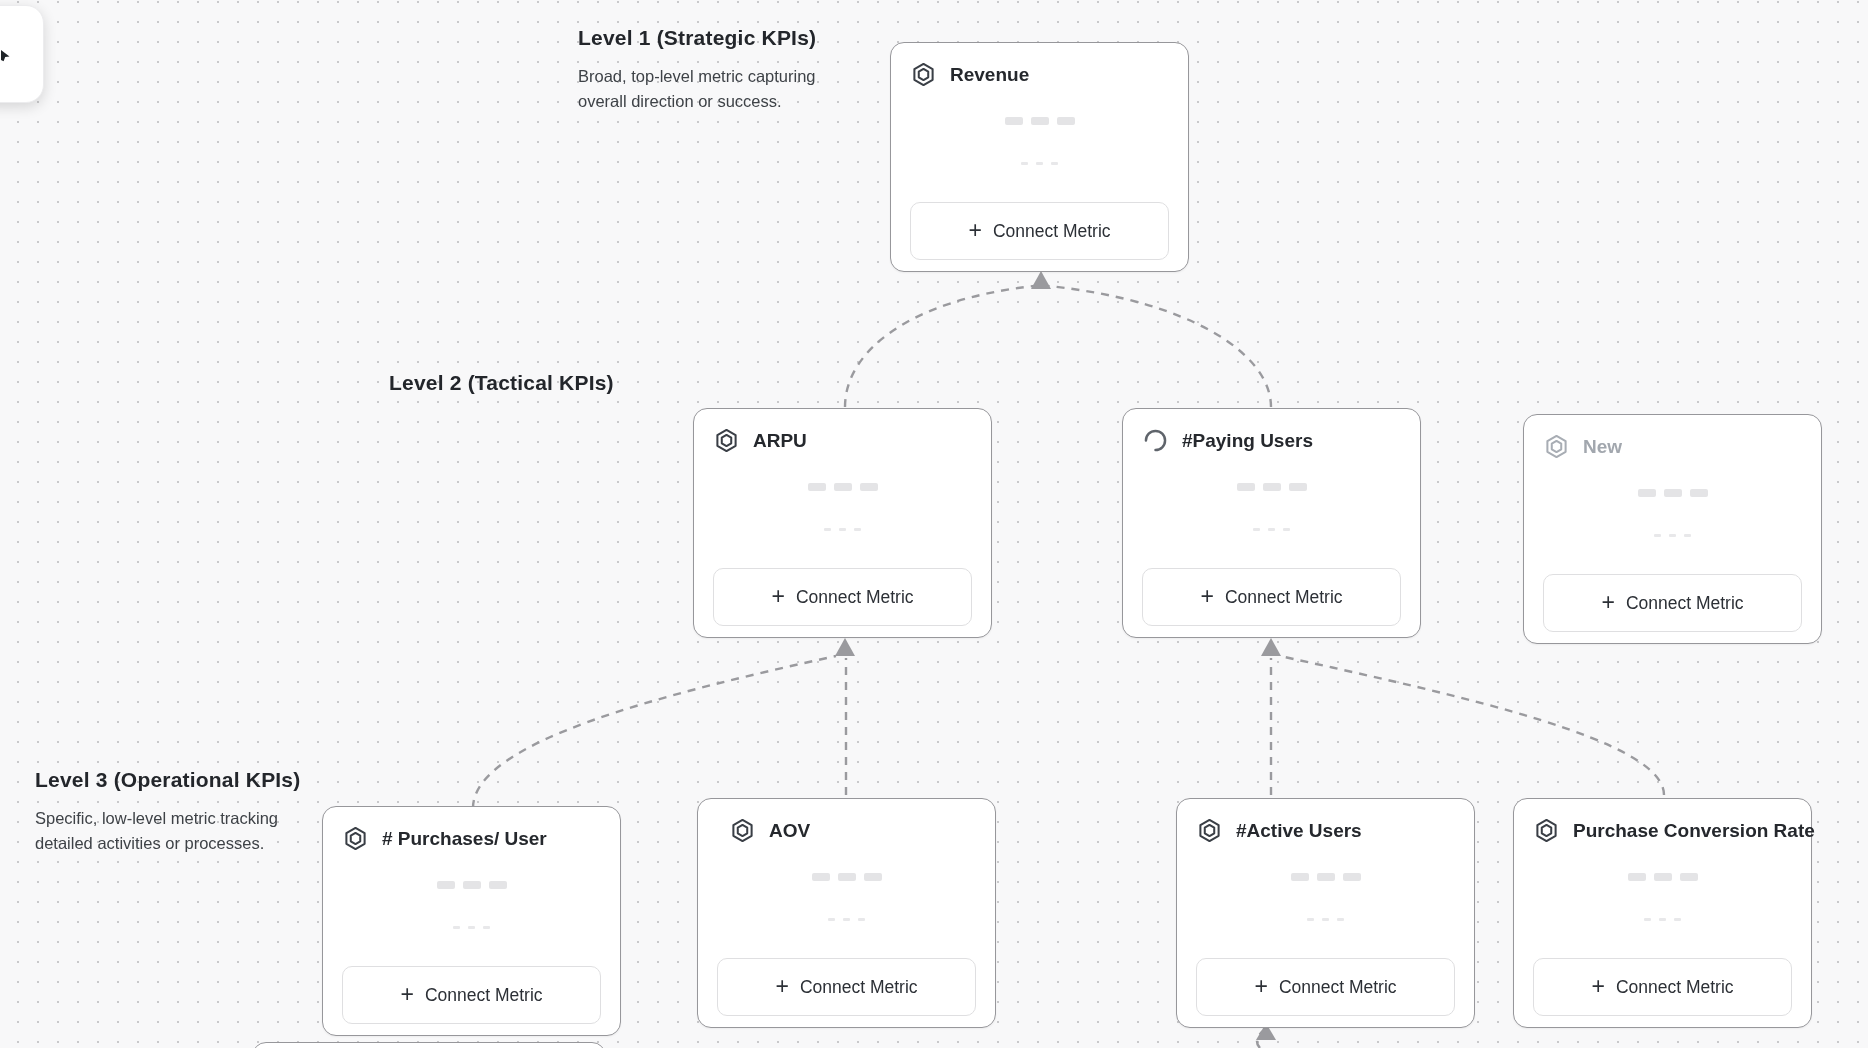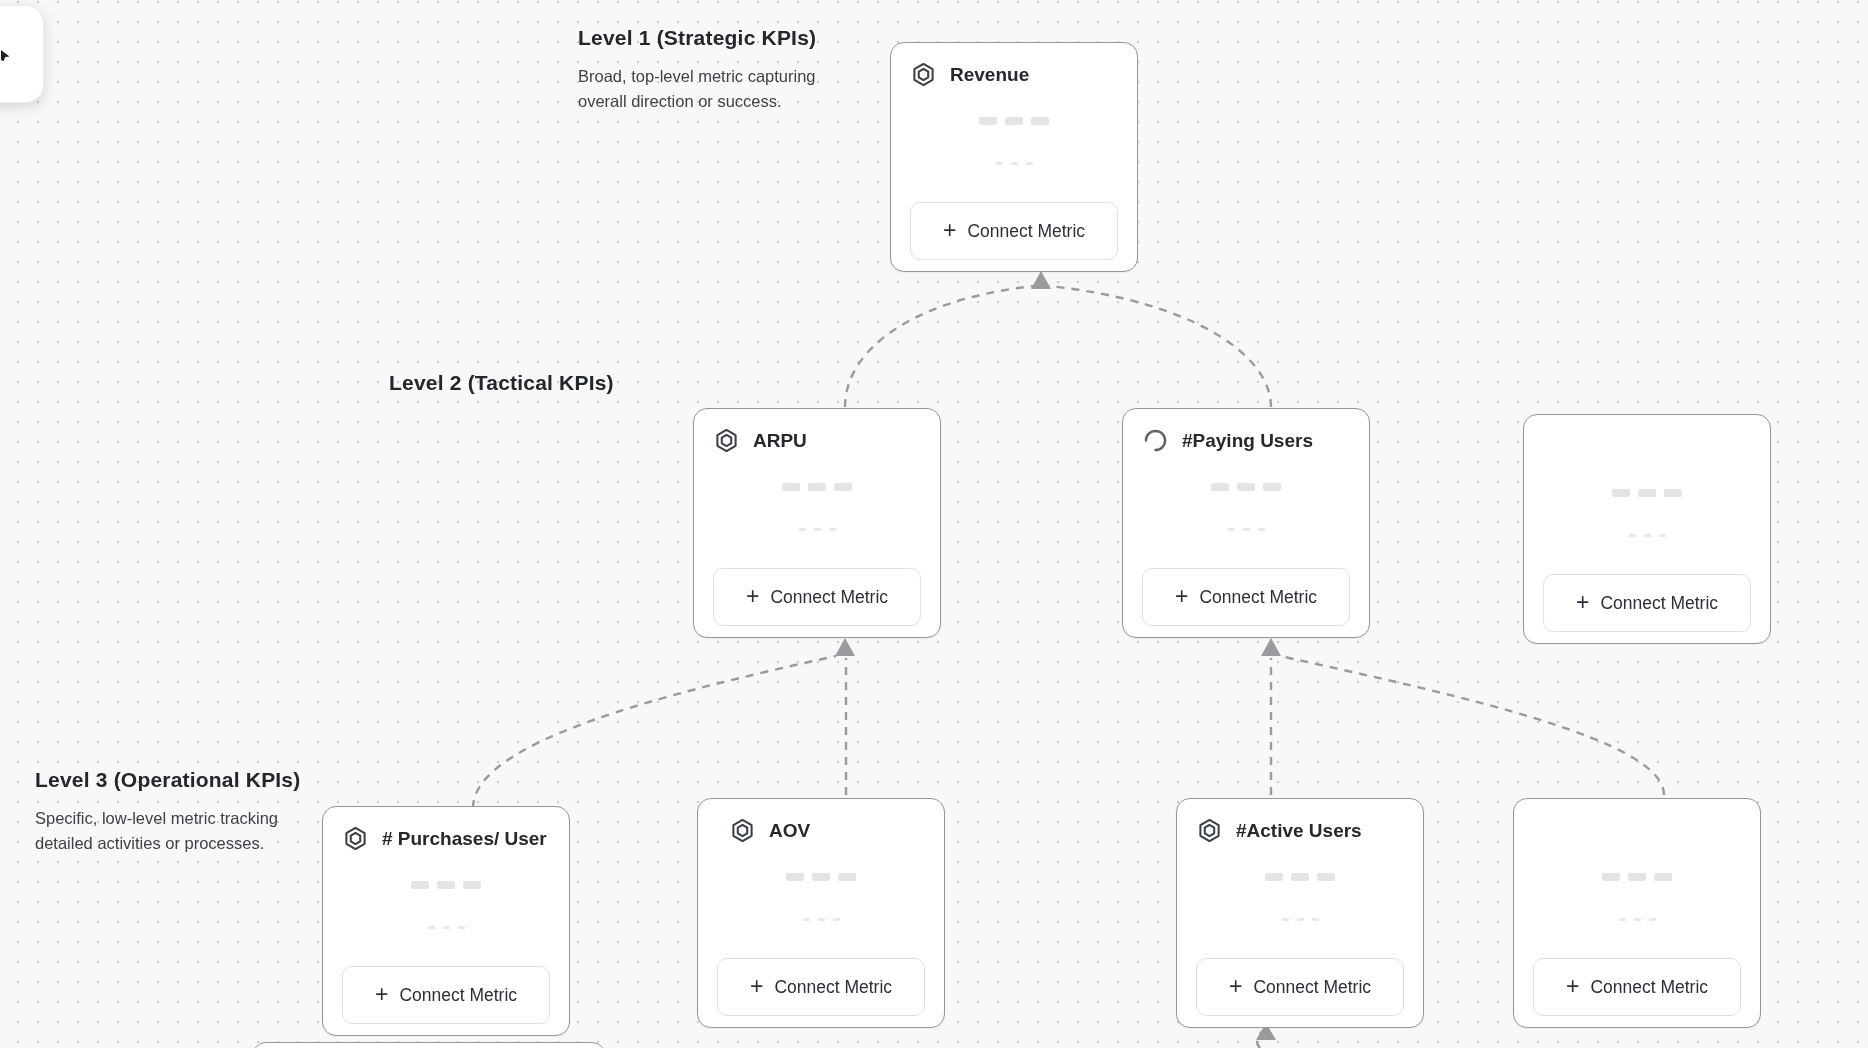--- a/index.html
+++ b/index.html
@@ -13,21 +13,21 @@
   }
   .arrow-layer{position:absolute;left:0;top:0;width:1868px;height:1048px;pointer-events:none;}
 
   
   .level-label{position:absolute;}
   .level-label h2{margin:0;font-size:21px;font-weight:700;color:#23262b;letter-spacing:.2px;}
   .level-label p{margin:14px 0 0;font-size:16.5px;line-height:25px;color:#3e4247;max-width:258px;}
 
   
   .card{
-    position:absolute;width:248px;height:230px;background:#fff;
+    position:absolute;width:299px;height:230px;background:#fff;
     border:1.5px solid #97979b;border-radius:14px;
     box-shadow:0 1px 2px rgba(0,0,0,.05);
     box-sizing:border-box;
   }
   .card-header{display:flex;align-items:center;gap:13px;padding:18px 20px 0 19px;}
   .icon{display:inline-flex;flex:none;}
   .icon svg{display:block;}
   .card-title{margin:0;font-size:19px;font-weight:700;color:#25282d;white-space:nowrap;}
   .sk-row{position:absolute;left:0;right:0;display:flex;justify-content:center;gap:8px;}
   .sk-row.bars{top:74px;}
@@ -164,20 +164,29 @@
       <i></i>
       <i></i>
     </div>
   <button class="connect-btn">
     <span class="plus">+</span>
     <span>Connect Metric</span>
   </button>
 </article>
 
 <article class="card card--draft" style="left:1523px;top:414px;">
+  <header class="card-header">
+    <span class="icon">
+      <svg width="27" height="27" viewBox="0 0 24 24" fill="none" stroke="#a8adb4" stroke-width="1.8" stroke-linejoin="round">
+        <polygon points="12,2.6 20.1,7.3 20.1,16.7 12,21.4 3.9,16.7 3.9,7.3"></polygon>
+        <polygon points="12,7.1 16.2,9.55 16.2,14.45 12,16.9 7.8,14.45 7.8,9.55"></polygon>
+      </svg>
+    </span>
+    <h3 class="card-title">New</h3>
+  </header>
   <div class="sk-row bars">
       <i></i>
       <i></i>
       <i></i>
     </div>
   <div class="sk-row small">
       <i></i>
       <i></i>
       <i></i>
     </div>
@@ -259,20 +268,29 @@
       <i></i>
       <i></i>
     </div>
   <button class="connect-btn">
     <span class="plus">+</span>
     <span>Connect Metric</span>
   </button>
 </article>
 
 <article class="card" style="left:1513px;top:798px;">
+  <header class="card-header">
+    <span class="icon">
+      <svg width="27" height="27" viewBox="0 0 24 24" fill="none" stroke="#3a3f46" stroke-width="1.8" stroke-linejoin="round">
+        <polygon points="12,2.6 20.1,7.3 20.1,16.7 12,21.4 3.9,16.7 3.9,7.3"></polygon>
+        <polygon points="12,7.1 16.2,9.55 16.2,14.45 12,16.9 7.8,14.45 7.8,9.55"></polygon>
+      </svg>
+    </span>
+    <h3 class="card-title">Purchase Conversion Rate</h3>
+  </header>
   <div class="sk-row bars">
       <i></i>
       <i></i>
       <i></i>
     </div>
   <div class="sk-row small">
       <i></i>
       <i></i>
       <i></i>
     </div>

